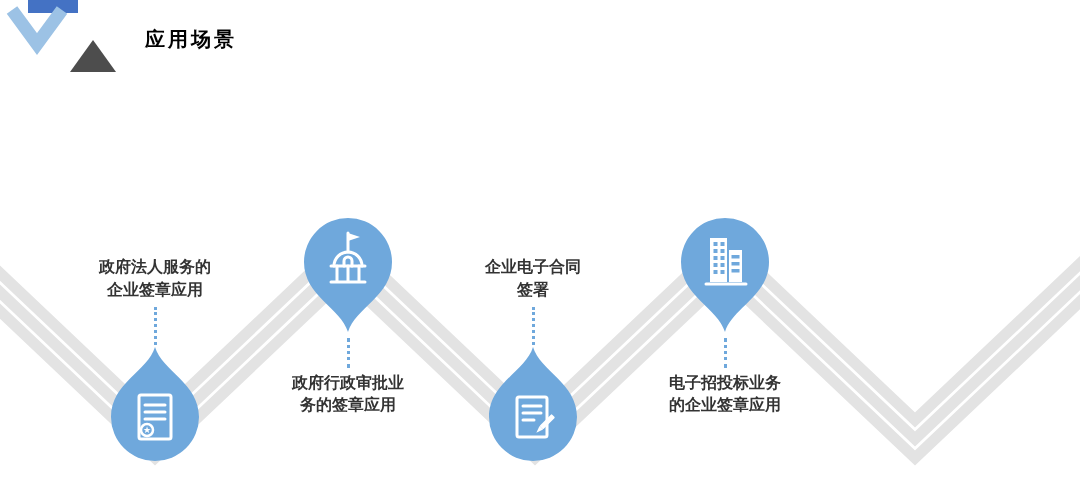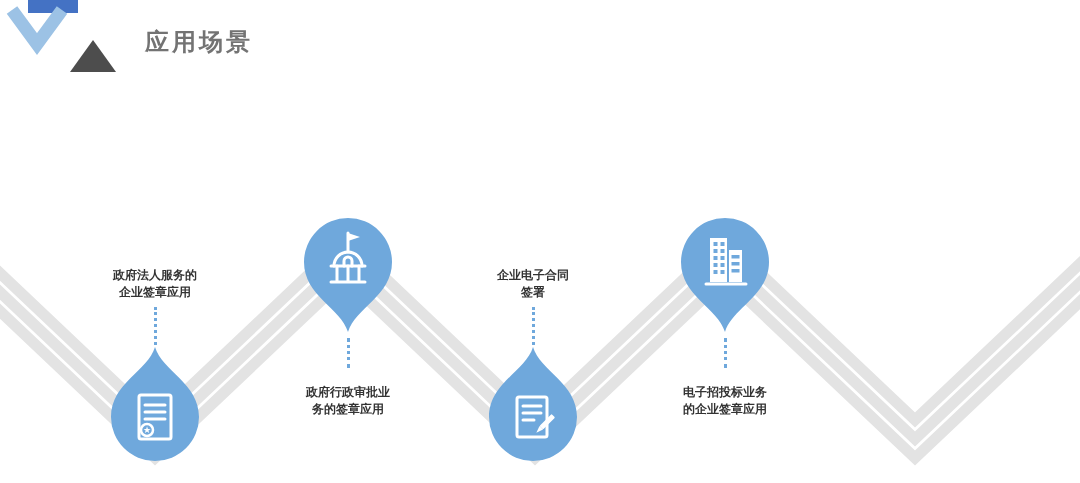--- a/index.html
+++ b/index.html
@@ -2,36 +2,36 @@
 <html><head>
 <meta charset="utf-8">
 <style>
   * { margin:0; padding:0; box-sizing:border-box; }
   html,body { background:#ffffff; }
   body { font-family:"Liberation Sans","DejaVu Sans",sans-serif; }
   .slide { position:relative; width:1080px; height:483px; background:#ffffff; overflow:hidden; }
 
   .deco { position:absolute; left:0; top:0; z-index:3; }
 
-  .title { position:absolute; left:145px; top:26px; font-size:24px; font-weight:bold;
-           color:#737373; letter-spacing:3px; z-index:4; }
+  .title { position:absolute; left:145px; top:26px; font-size:20px; font-weight:bold;
+           color:#000000; letter-spacing:3px; z-index:4; }
 
   .intro { position:absolute; left:48px; top:119px; font-size:15px; color:#333; z-index:4; }
 
   .ribbon { position:absolute; left:0; top:0; z-index:1; }
 
   .node { position:absolute; width:176px; display:flex; flex-direction:column;
           align-items:center; z-index:2; }
   .node.down { top:256px; }
   .node.up   { top:214px; }
 
-  .node-label { font-size:12px; font-weight:bold; color:#333; text-align:center;
+  .node-label { font-size:16px; font-weight:bold; color:#333; text-align:center;
                 white-space:pre-line; line-height:1.4; }
   .node.down .node-label { min-height:45px; display:flex; align-items:flex-end; justify-content:center; }
-  .node.up   .node-label { margin-top:16px; }
+  .node.up   .node-label { margin-top:4px; }
 
   .connector { width:0; border-left:3px dotted #6FA8DC; }
   .node.down .connector { height:38px; margin-top:6px; }
   .node.up   .connector { height:30px; margin-top:4px; }
 
   .shape { width:90px; height:120px; display:block; }
   .blob { fill:#6FA8DC; stroke:none; }
   .icon-stroke { stroke:#fff; stroke-width:3; fill:none; stroke-linecap:round; stroke-linejoin:round; }
 </style>
 </head>

